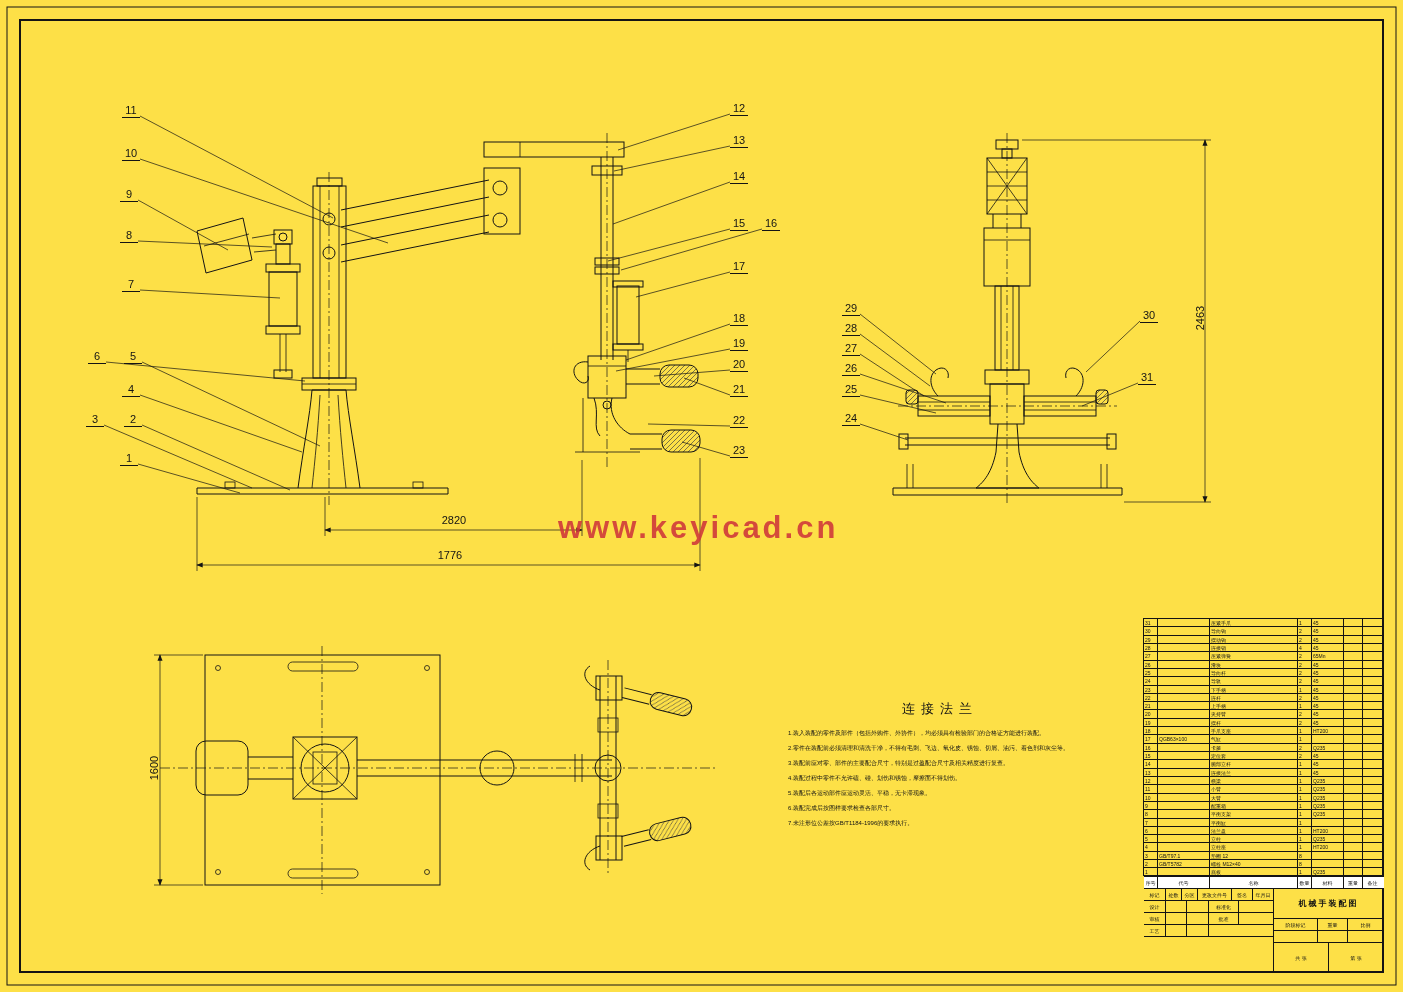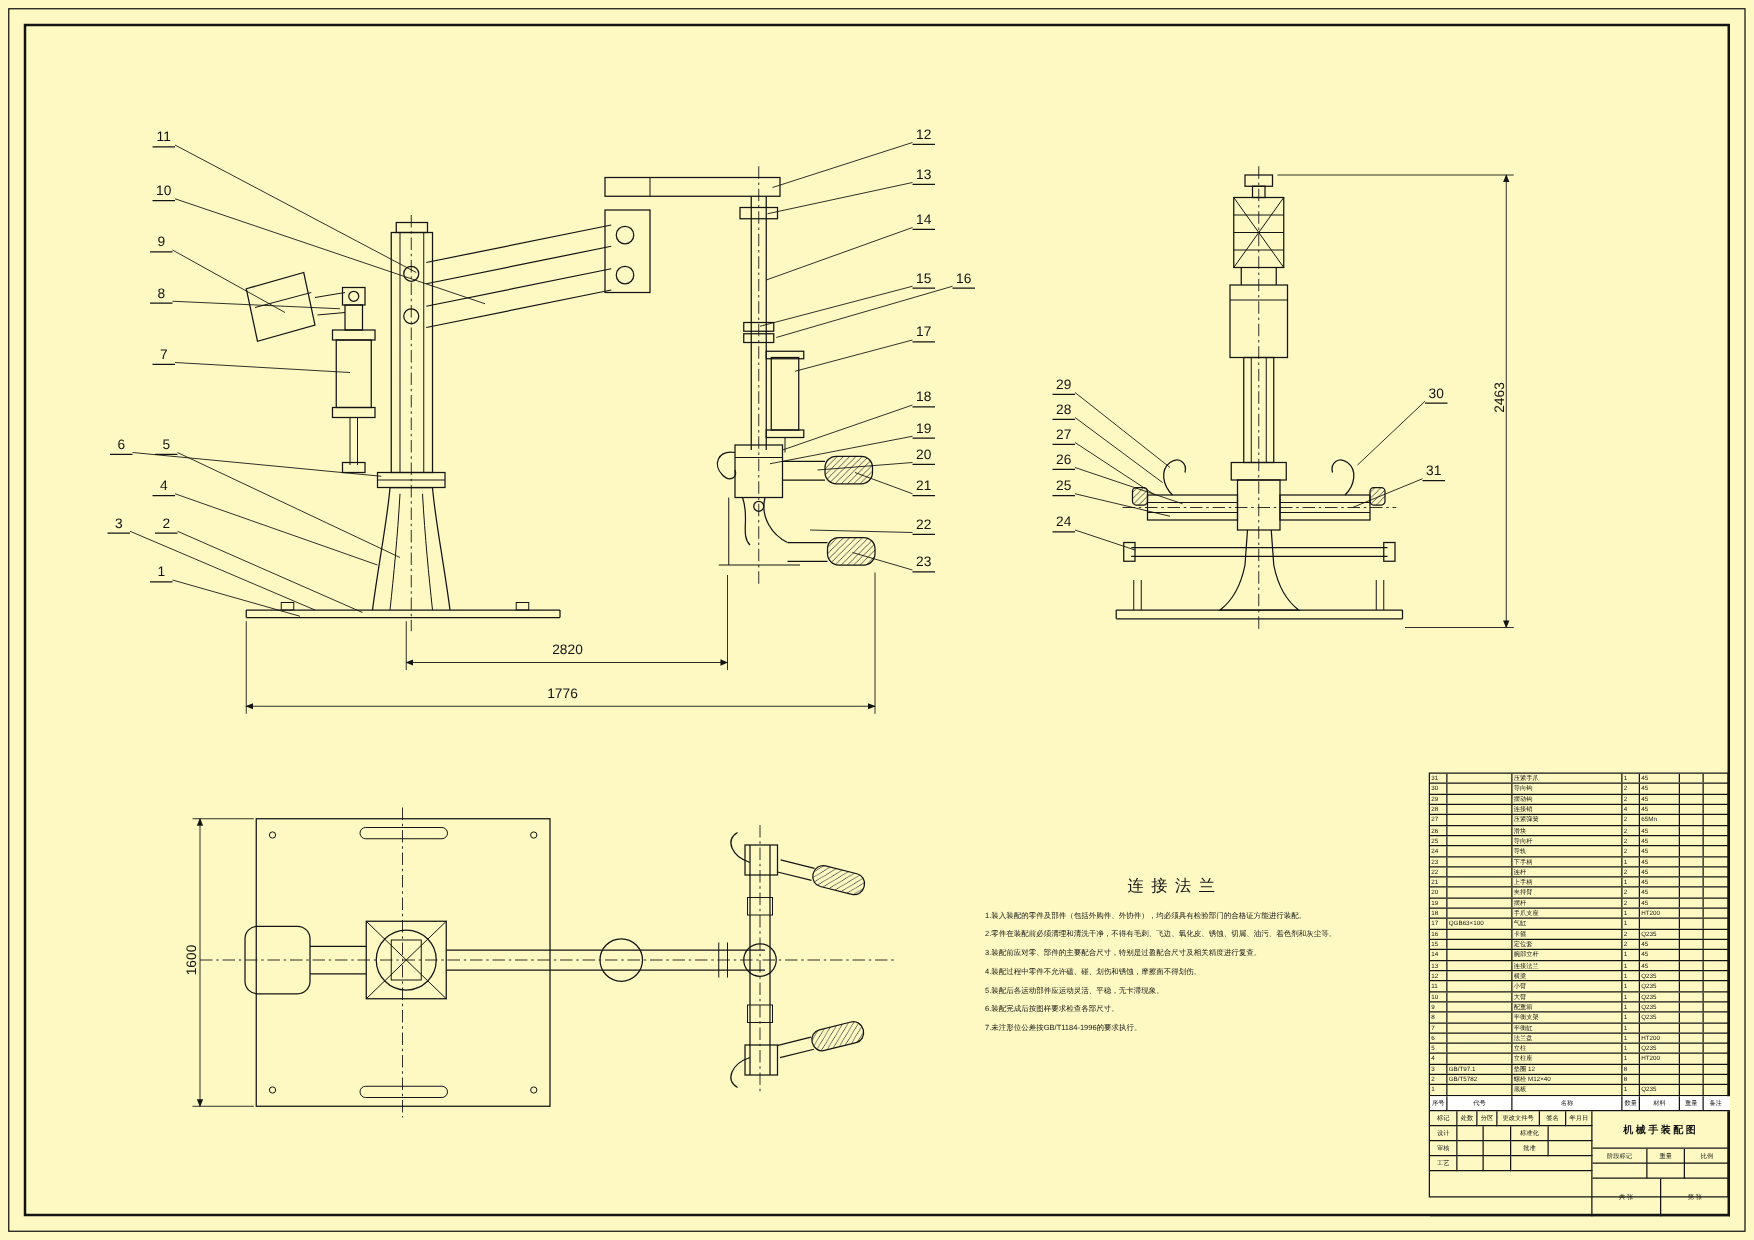--- a/index.html
+++ b/index.html
@@ -1,30 +1,30 @@
 <!DOCTYPE html>
 <html><head>
 <meta charset="utf-8">
 <style>
   html,body{margin:0;padding:0;background:#e8e8e8;}
-  #sheet{position:relative;width:1403px;height:992px;background:#fef9c3;overflow:hidden;
+  #sheet{position:relative;width:1403px;height:992px;background:#fde047;overflow:hidden;
          font-family:"Liberation Sans",sans-serif;color:#141414;}
   #cad{position:absolute;left:0;top:0;}
   .co{position:absolute;width:18px;height:13px;text-align:center;font-size:11px;
       border-bottom:1px solid #141414;line-height:12px;}
   .dim{position:absolute;font-size:11px;width:44px;text-align:center;}
   .dim.vert{transform:rotate(-90deg);transform-origin:center;}
   .wm1{position:absolute;left:524px;top:436px;font-size:34px;font-weight:bold;
        letter-spacing:8px;color:#d03a3a;opacity:.9;}
   .wm2{position:absolute;left:558px;top:510px;font-size:31px;font-weight:bold;
        letter-spacing:3px;color:#d03a3a;opacity:.9;}
   #tech{position:absolute;left:788px;top:700px;width:304px;}
   #tech .tr-title{text-align:center;font-size:13px;letter-spacing:6px;margin-bottom:8px;}
   #tech .tr-line{font-size:6px;line-height:15px;white-space:nowrap;}
-  #tb{position:absolute;left:1143px;top:618px;width:240px;height:340px;border:1.5px solid #141414;
+  #tb{position:absolute;left:1143px;top:618px;width:240px;height:258px;border:1.5px solid #141414;
       box-sizing:border-box;font-size:5px;}
   .plist{position:absolute;left:0;top:0;width:240px;height:258px;}
   .prow{display:grid;grid-template-columns:14px 52px 88px 14px 32px 19px 19px;height:8.32px;
         border-bottom:.5px solid #141414;box-sizing:border-box;}
   .pc{border-right:.5px solid #141414;overflow:hidden;white-space:nowrap;padding-left:1px;
       line-height:8px;box-sizing:border-box;}
   .pc:last-child{border-right:none;}
   .phead{position:absolute;left:0;top:258px;width:240px;height:12px;display:grid;
          grid-template-columns:14px 52px 88px 14px 32px 19px 19px;border-bottom:1px solid #141414;
          box-sizing:border-box;background:#fff;}
@@ -319,20 +319,21 @@
   <div class="co" style="left:842px;top:383px">25</div>
   <div class="co" style="left:842px;top:412px">24</div>
   <div class="co" style="left:1140px;top:309px">30</div>
   <div class="co" style="left:1138px;top:371px">31</div>
 
   <div class="dim" style="left:432px;top:514px">2820</div>
   <div class="dim" style="left:428px;top:549px">1776</div>
   <div class="dim vert" style="left:132px;top:762px">1600</div>
   <div class="dim vert" style="left:1178px;top:312px">2463</div>
 
+  <div class="wm2">www.keyicad.cn</div>
 
   <div id="tech">
     <div class="tr-title">连接法兰</div>
     <div>
 
         <div class="tr-line">1.装入装配的零件及部件（包括外购件、外协件），均必须具有检验部门的合格证方能进行装配。</div>
 
         <div class="tr-line">2.零件在装配前必须清理和清洗干净，不得有毛刺、飞边、氧化皮、锈蚀、切屑、油污、着色剂和灰尘等。</div>
 
         <div class="tr-line">3.装配前应对零、部件的主要配合尺寸，特别是过盈配合尺寸及相关精度进行复查。</div>

